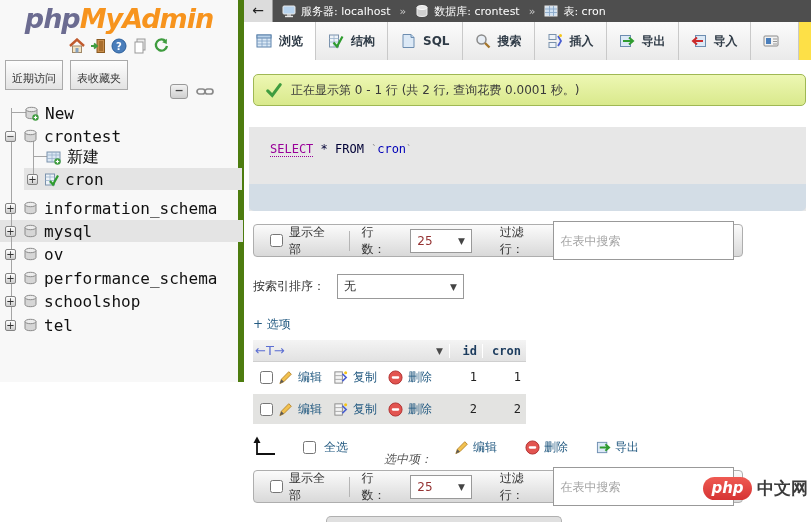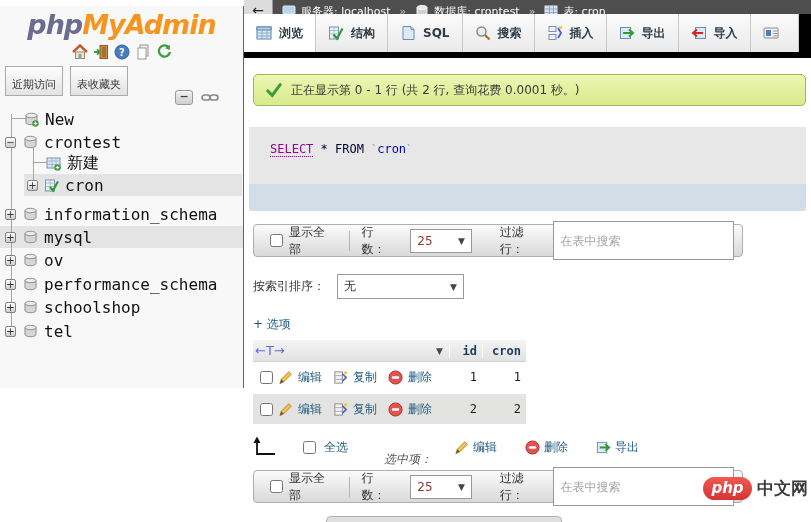--- a/index.html
+++ b/index.html
@@ -1,21 +1,21 @@
 <!DOCTYPE html>
 <html><head>
 <meta charset="utf-8">
 <style>
   * { margin:0; padding:0; box-sizing:border-box; }
   html,body { width:811px; height:522px; overflow:hidden; background:#fff;
     font-family:"DejaVu Sans", sans-serif; font-size:12px; color:#333; }
 
   
-  #sidebar { position:absolute; left:0; top:6px; width:244px; height:382px;
-    background:#f8f8f8; border-right:1px solid #4d7c0f; }
+  #sidebar { position:absolute; left:0; top:0; width:244px; height:382px;
+    background:#f8f8f8; border-right:6px solid #4d7c0f; }
   .logo { position:absolute; top:3px; left:0; width:100%; text-align:center;
     font-size:27px; font-weight:bold; font-style:italic; letter-spacing:-1px; }
   .logo .lphp { color:#6c6c91; }
   .logo .lma  { color:#f7941e; }
   .navicons { position:absolute; top:38px; left:0; width:100%; display:flex;
     justify-content:center; gap:5px; align-items:center; }
   .navicons svg { width:16px; height:16px; cursor:pointer; }
   .quickbtns { position:absolute; top:60px; left:5px; display:flex; gap:7px; }
   .qbtn { font-size:11px; color:#333; padding:10px 6px 3px; border:1px solid #aaa;
     border-radius:0; background:linear-gradient(#fdfdfd,#e3e3e3); cursor:pointer; }
@@ -40,22 +40,22 @@
 
   .topbar { position:absolute; left:0; top:0; width:567px; height:22px; background:#4e4e4e;
     display:flex; align-items:center; }
   .hidenav { width:29px; height:22px; background:#dcdcdc; border-right:1px solid #9a9a9a;
     color:#222; text-align:center; line-height:20px; font-size:14px; cursor:pointer; flex:none; }
   .crumb { display:flex; align-items:center; gap:5px; margin-left:9px; color:#fff; font-size:11px; }
   .crumb svg { width:14px; height:14px; }
   .crumbsep { color:#c9c9c9; margin:0 4px; font-size:11px; }
   .crumb a { color:#fff; text-decoration:none; cursor:pointer; }
 
-  .tabbar { position:absolute; left:0; top:14px; width:567px; height:44px; display:flex;
-    background:#000000; }
+  .tabbar { position:absolute; left:0; top:22px; width:567px; height:38px; display:flex;
+    background:#fde047; }
   .tab { height:38px; padding:0 12px; display:flex; align-items:center; gap:7px;
     border-right:1px solid #c9c9c9; background:linear-gradient(#fbfbfb,#eaeaea);
     font-weight:bold; color:#2f3b47; cursor:pointer; white-space:nowrap; }
   .tab.active { background:#fff; }
   .tab svg { width:16px; height:16px; }
 
   .msg { position:absolute; left:9px; top:74px; width:553px; height:32px; border-radius:5px;
     border:1px solid #9fb854; background:linear-gradient(#edf7b3,#d9e98c);
     display:flex; align-items:center; gap:9px; padding-left:12px; color:#3a3a3a; }
   .msg svg { width:16px; height:16px; }

